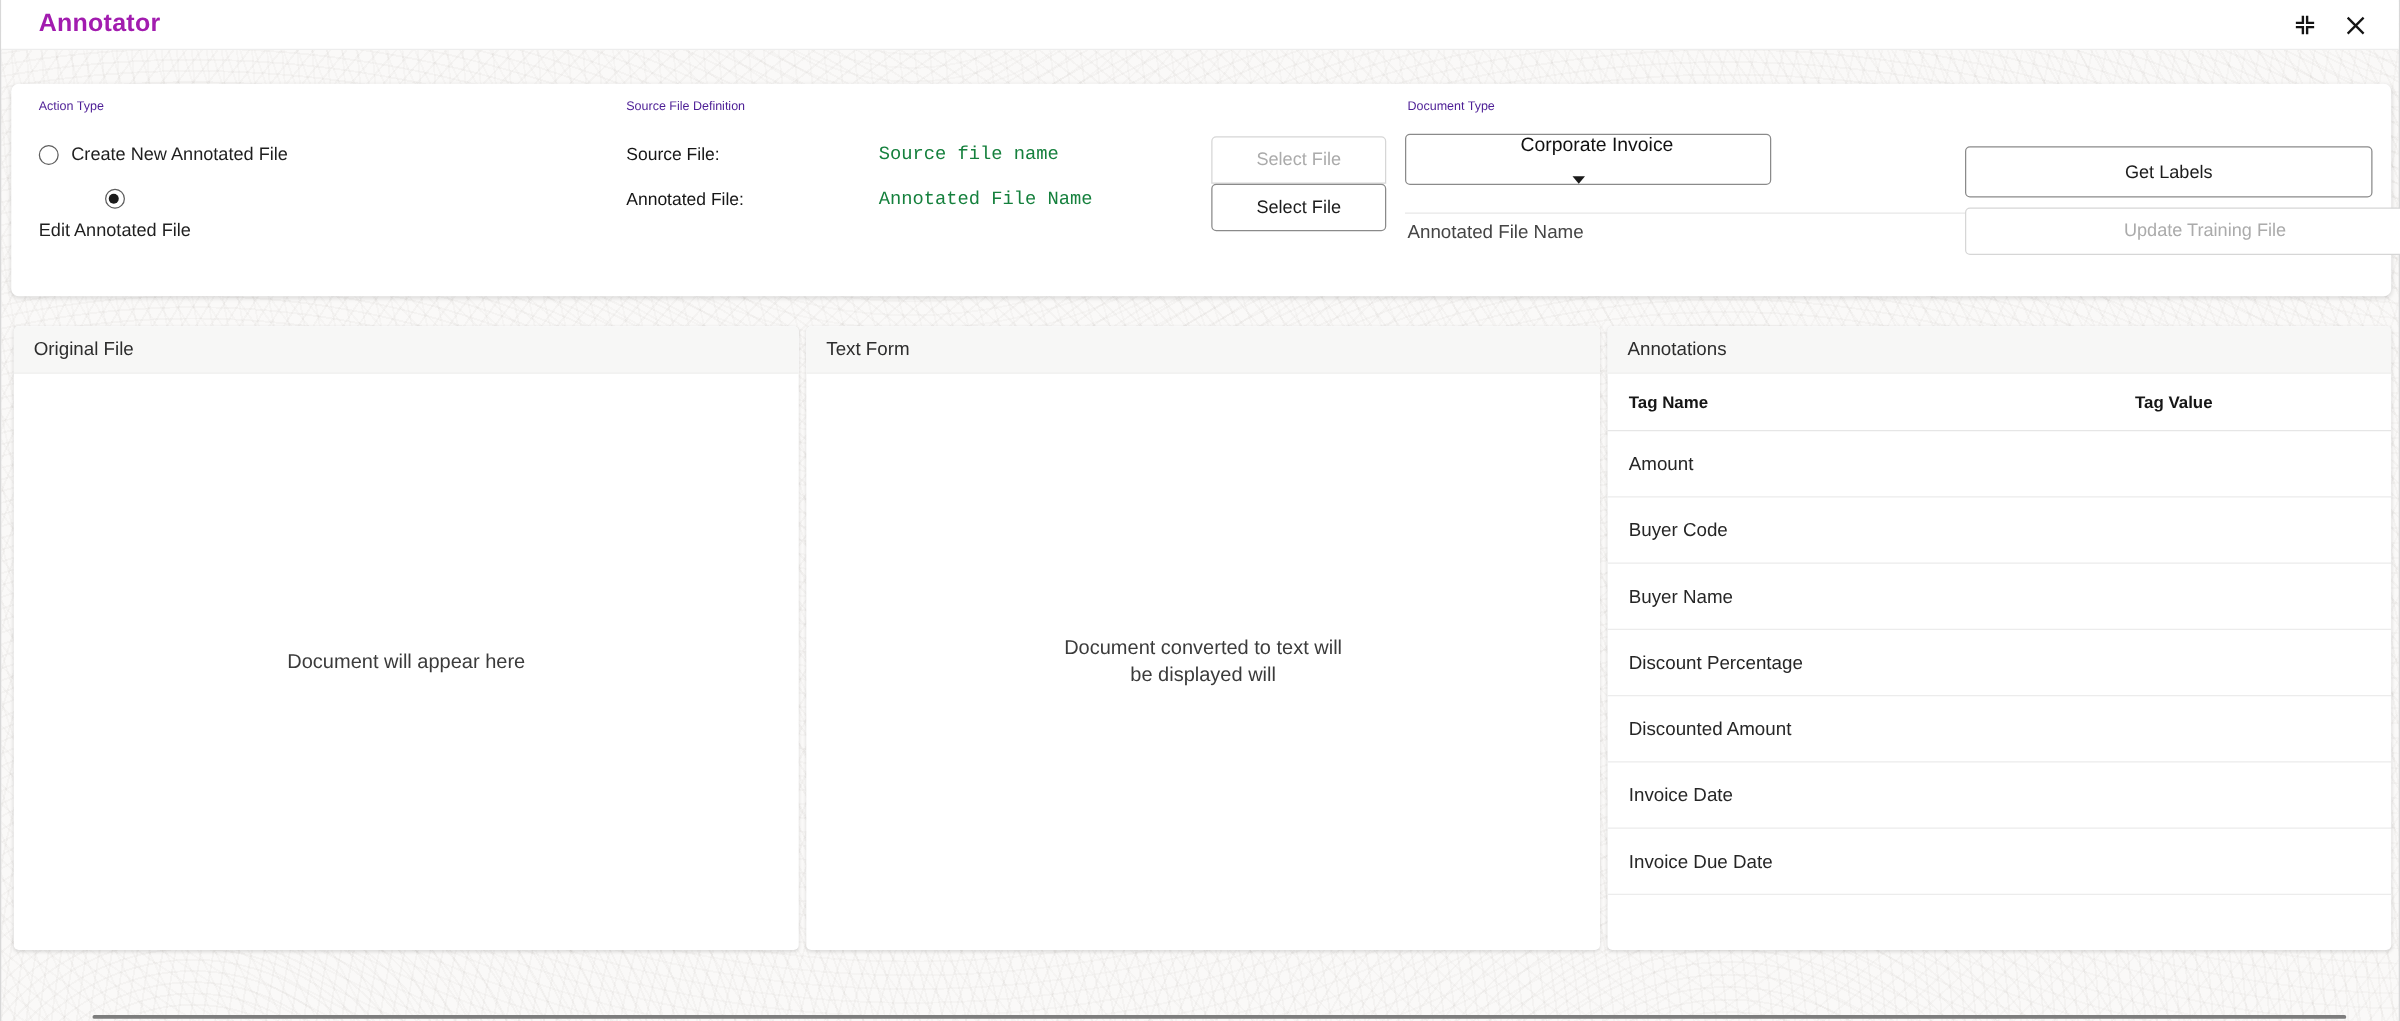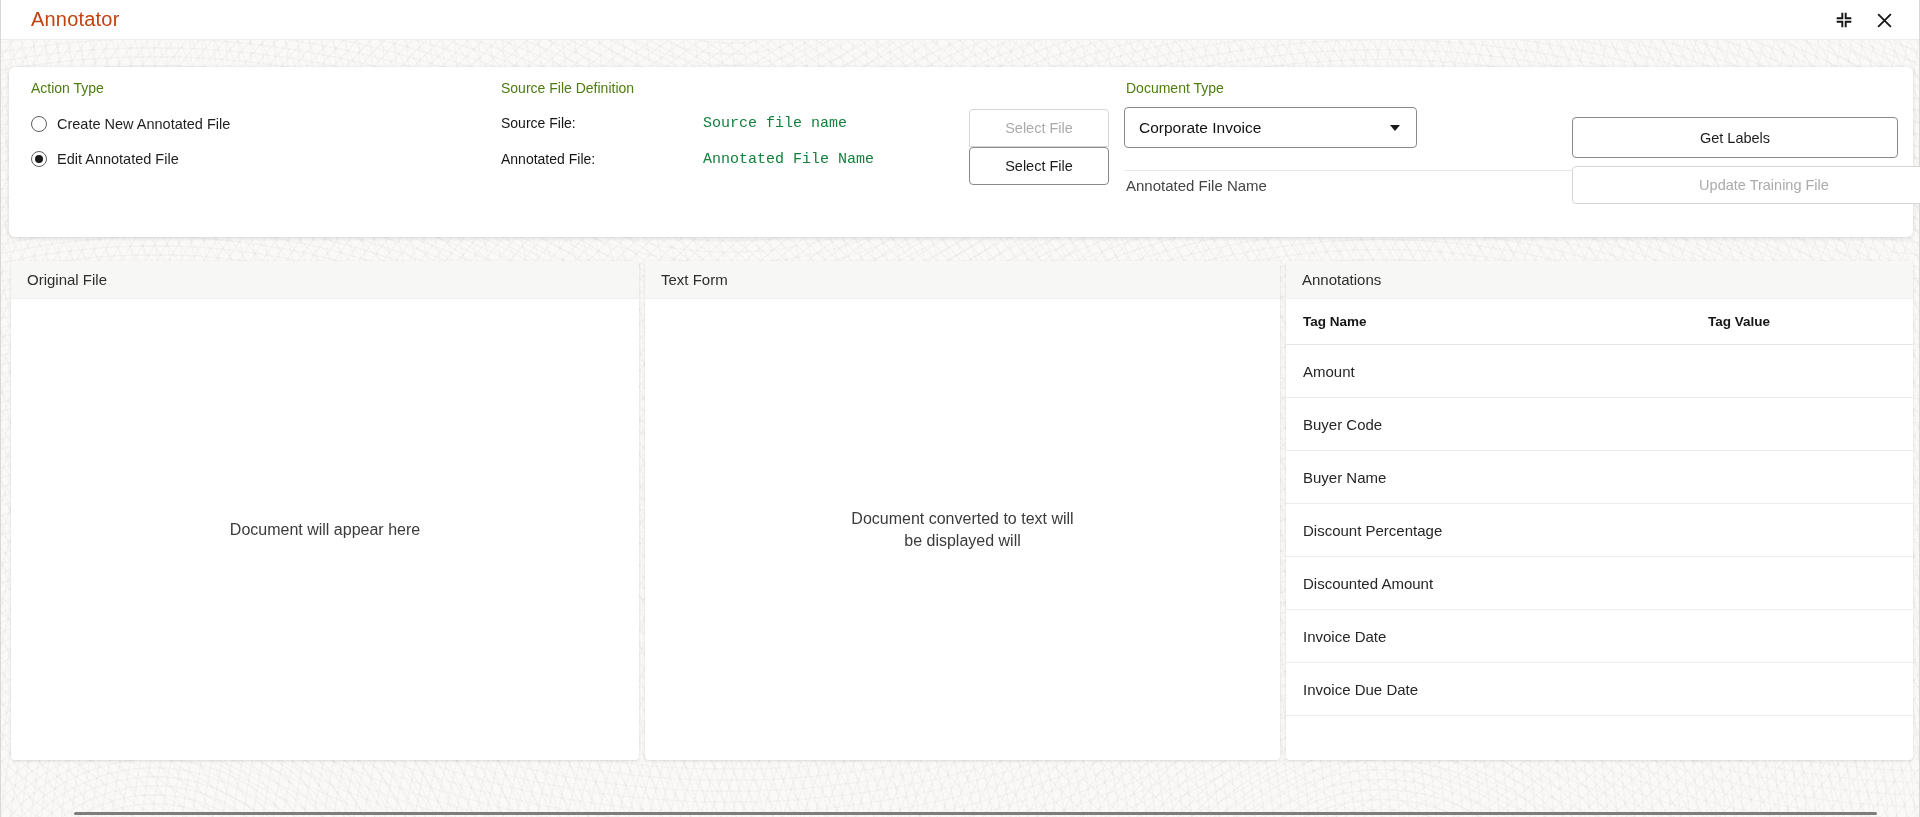--- a/index.html
+++ b/index.html
@@ -16,38 +16,38 @@
       repeating-radial-gradient(circle at 101% -10%,rgba(120,110,100,0.035) 0 1.5px, transparent 1.5px 12px);
     border-left:1px solid #d8d8d8; border-right:1px solid #d8d8d8;
   }
 
   
   .win-header {
     position:absolute; left:0; top:0; width:100%; height:40px;
     background:#fff; border-bottom:1px solid #ededed;
     display:flex; align-items:center;
   }
-  .win-title { font-size:20px; font-weight:normal; color:#c2410c; margin-left:30px; letter-spacing:.2px; }
+  .win-title { font-size:20px; font-weight:bold; color:#a21caf; margin-left:30px; letter-spacing:.2px; }
   .win-icons { position:absolute; right:24px; top:0; height:40px; display:flex; align-items:center; gap:18px; }
   .icon-btn { background:none; border:none; width:22px; height:22px; display:flex; align-items:center; justify-content:center; cursor:pointer; }
 
   
   .card {
     position:absolute; left:8px; top:67px; width:1904px; height:170px;
     background:#fff; border-radius:6px;
     box-shadow:0 1px 4px rgba(0,0,0,.14);
   }
-  .sec-label { position:absolute; font-size:14px; color:#4d7c0f; }
+  .sec-label { position:absolute; font-size:10px; color:#4c1d95; }
   .lbl-action   { left:22px;   top:13px; }
   .lbl-source   { left:492px;  top:13px; }
   .lbl-doctype  { left:1117px; top:13px; }
 
   .radio-row { position:absolute; left:22px; display:flex; align-items:center; gap:10px; cursor:pointer; }
   .radio-row.r1 { top:49px; }
-  .radio-row.r2 { top:84px; }
+  .radio-row.r2 { top:84px;flex-direction:column; }
   .radio { width:16px; height:16px; border:1.5px solid #5e5e5e; border-radius:50%; background:#fff; position:relative; flex:0 0 auto; }
   .radio.selected::after { content:""; position:absolute; left:2.5px; top:2.5px; width:8px; height:8px; border-radius:50%; background:#1a1a1a; }
   .radio-label { font-size:14.5px; color:#1f1f1f; }
 
   .field-label { position:absolute; font-size:14px; color:#161616; }
   .field-value { position:absolute; font-size:15px; color:#15803d;font-family:Liberation Mono, monospace; }
   .fl-source    { left:492px; top:48px; }
   .fv-source    { left:694px; top:48px; }
   .fl-annotated { left:492px; top:84px; }
   .fv-annotated { left:694px; top:84px; }
@@ -59,21 +59,21 @@
   }
   .btn.disabled { border-color:#d6d6d6; color:#ababab; cursor:default; }
   .btn-select1 { left:960px; top:42px; width:140px; height:38px; border-radius:4px 4px 0 0; }
   .btn-select2 { left:960px; top:80px; width:140px; height:38px; }
   .btn-getlabels { left:1563px; top:50px;  width:326px; height:41px; }
   .btn-update    { left:1563px; top:99px;  width:384px; height:38px;text-align:center; }
 
   .select-box {
     position:absolute; left:1115px; top:40px; width:293px; height:41px;
     background:#fff; border:1px solid #8a8a8a; border-radius:4px;
-    display:flex; align-items:center; cursor:pointer;
+    display:flex; align-items:center; cursor:pointer;flex-direction:column;
   }
   .select-box .sel-text { font-size:15.5px; color:#111; margin-left:14px; flex:1; }
   .caret { width:0; height:0; border-left:5.5px solid transparent; border-right:5.5px solid transparent; border-top:6.5px solid #1a1a1a; margin-right:16px; }
 
   .h-divider { position:absolute; left:1115px; top:103px; width:451px; height:1px; background:#e7e7e7; }
   .ann-name-input { position:absolute; left:1117px; top:110px; font-size:15px; color:#454545; background:transparent; border:none; }
 
   
   .panel {
     position:absolute; top:261px; height:499px; background:#fff; border-radius:4px;

